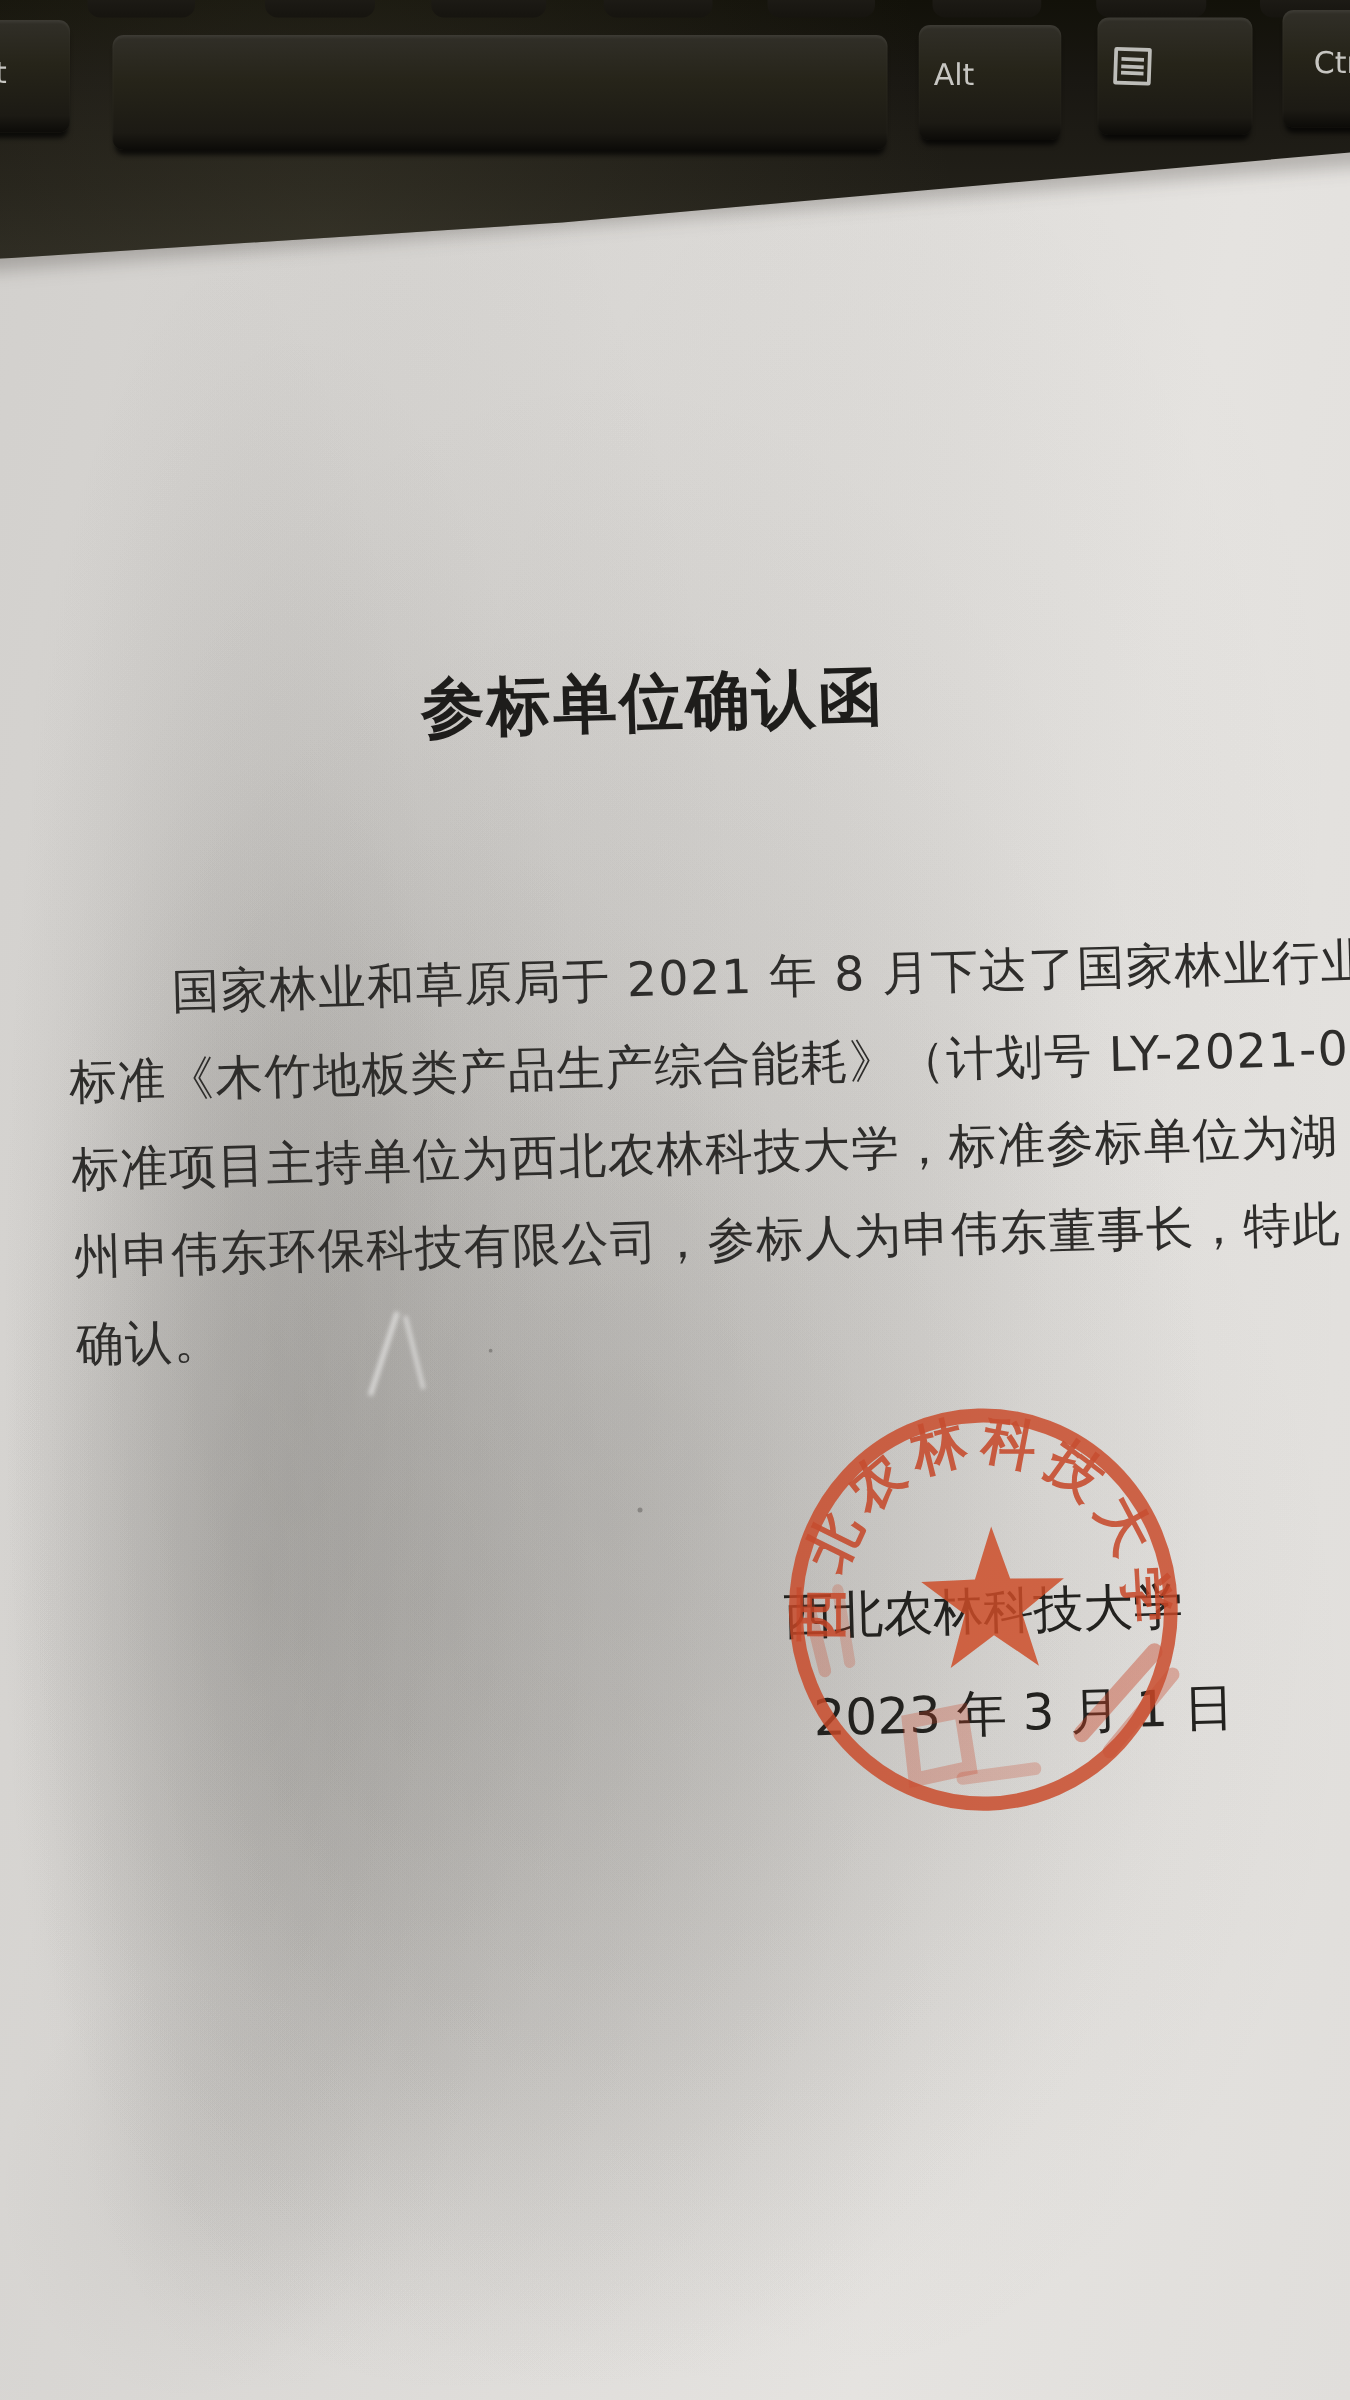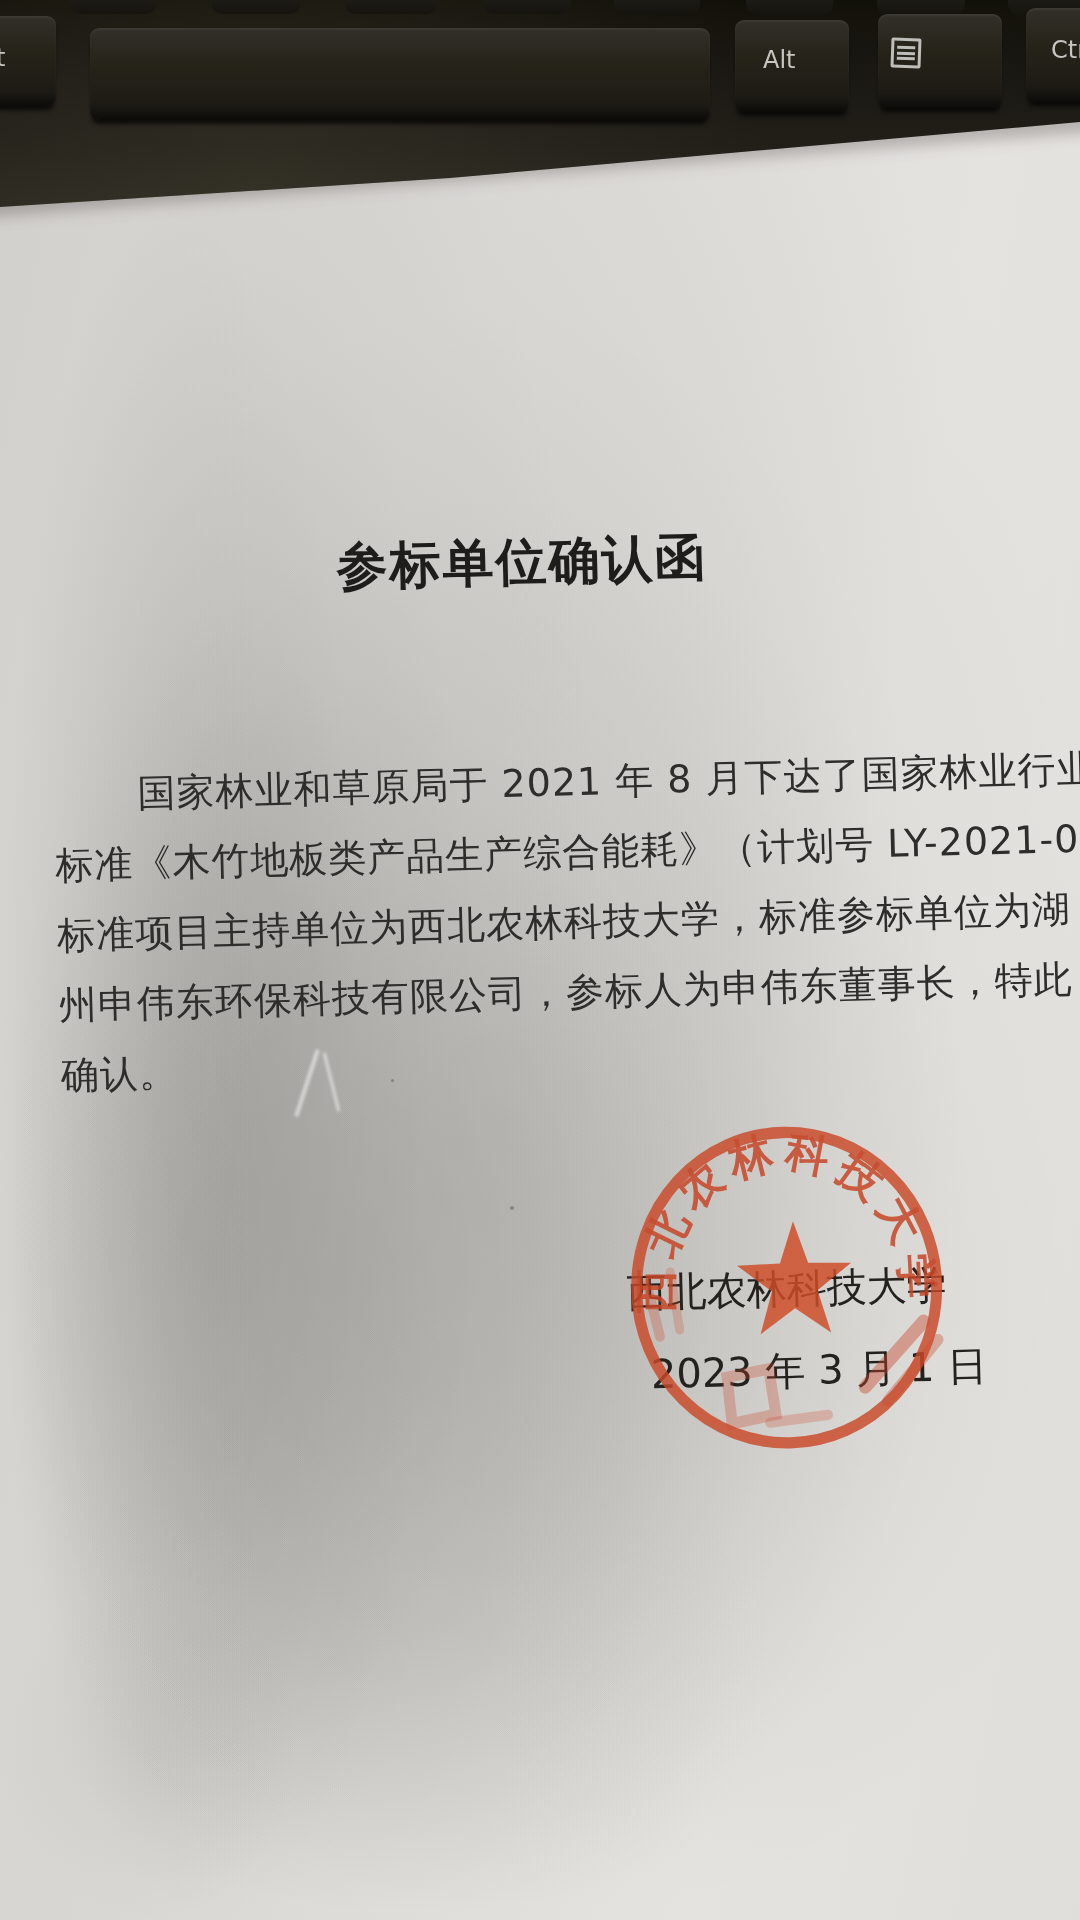--- a/index.html
+++ b/index.html
@@ -149,21 +149,21 @@
   <div class="kb-toprow" style="left:877px;width:88px;"></div>
   <div class="kb-toprow" style="left:1008px;width:90px;"></div>
 
   <div class="key" style="left:-62px;top:16px;width:118px;height:90px;">
     <span class="lbl" style="left:58px;top:28px;">t</span>
   </div>
 
   <div class="key" style="left:90px;top:28px;width:620px;height:92px;"></div>
 
   <div class="key" style="left:735px;top:20px;width:114px;height:92px;">
-    <span class="lbl" style="left:12px;top:26px;margin-left:16px;">Alt</span>
+    <span class="lbl" style="left:12px;top:26px;">Alt</span>
   </div>
 
   <div class="key" style="left:878px;top:14px;width:124px;height:94px;">
     <span class="menu-glyph" style="left:13px;top:24px;">
         <i></i>
         <i></i>
         <i></i>
       </span>
   </div>
 

